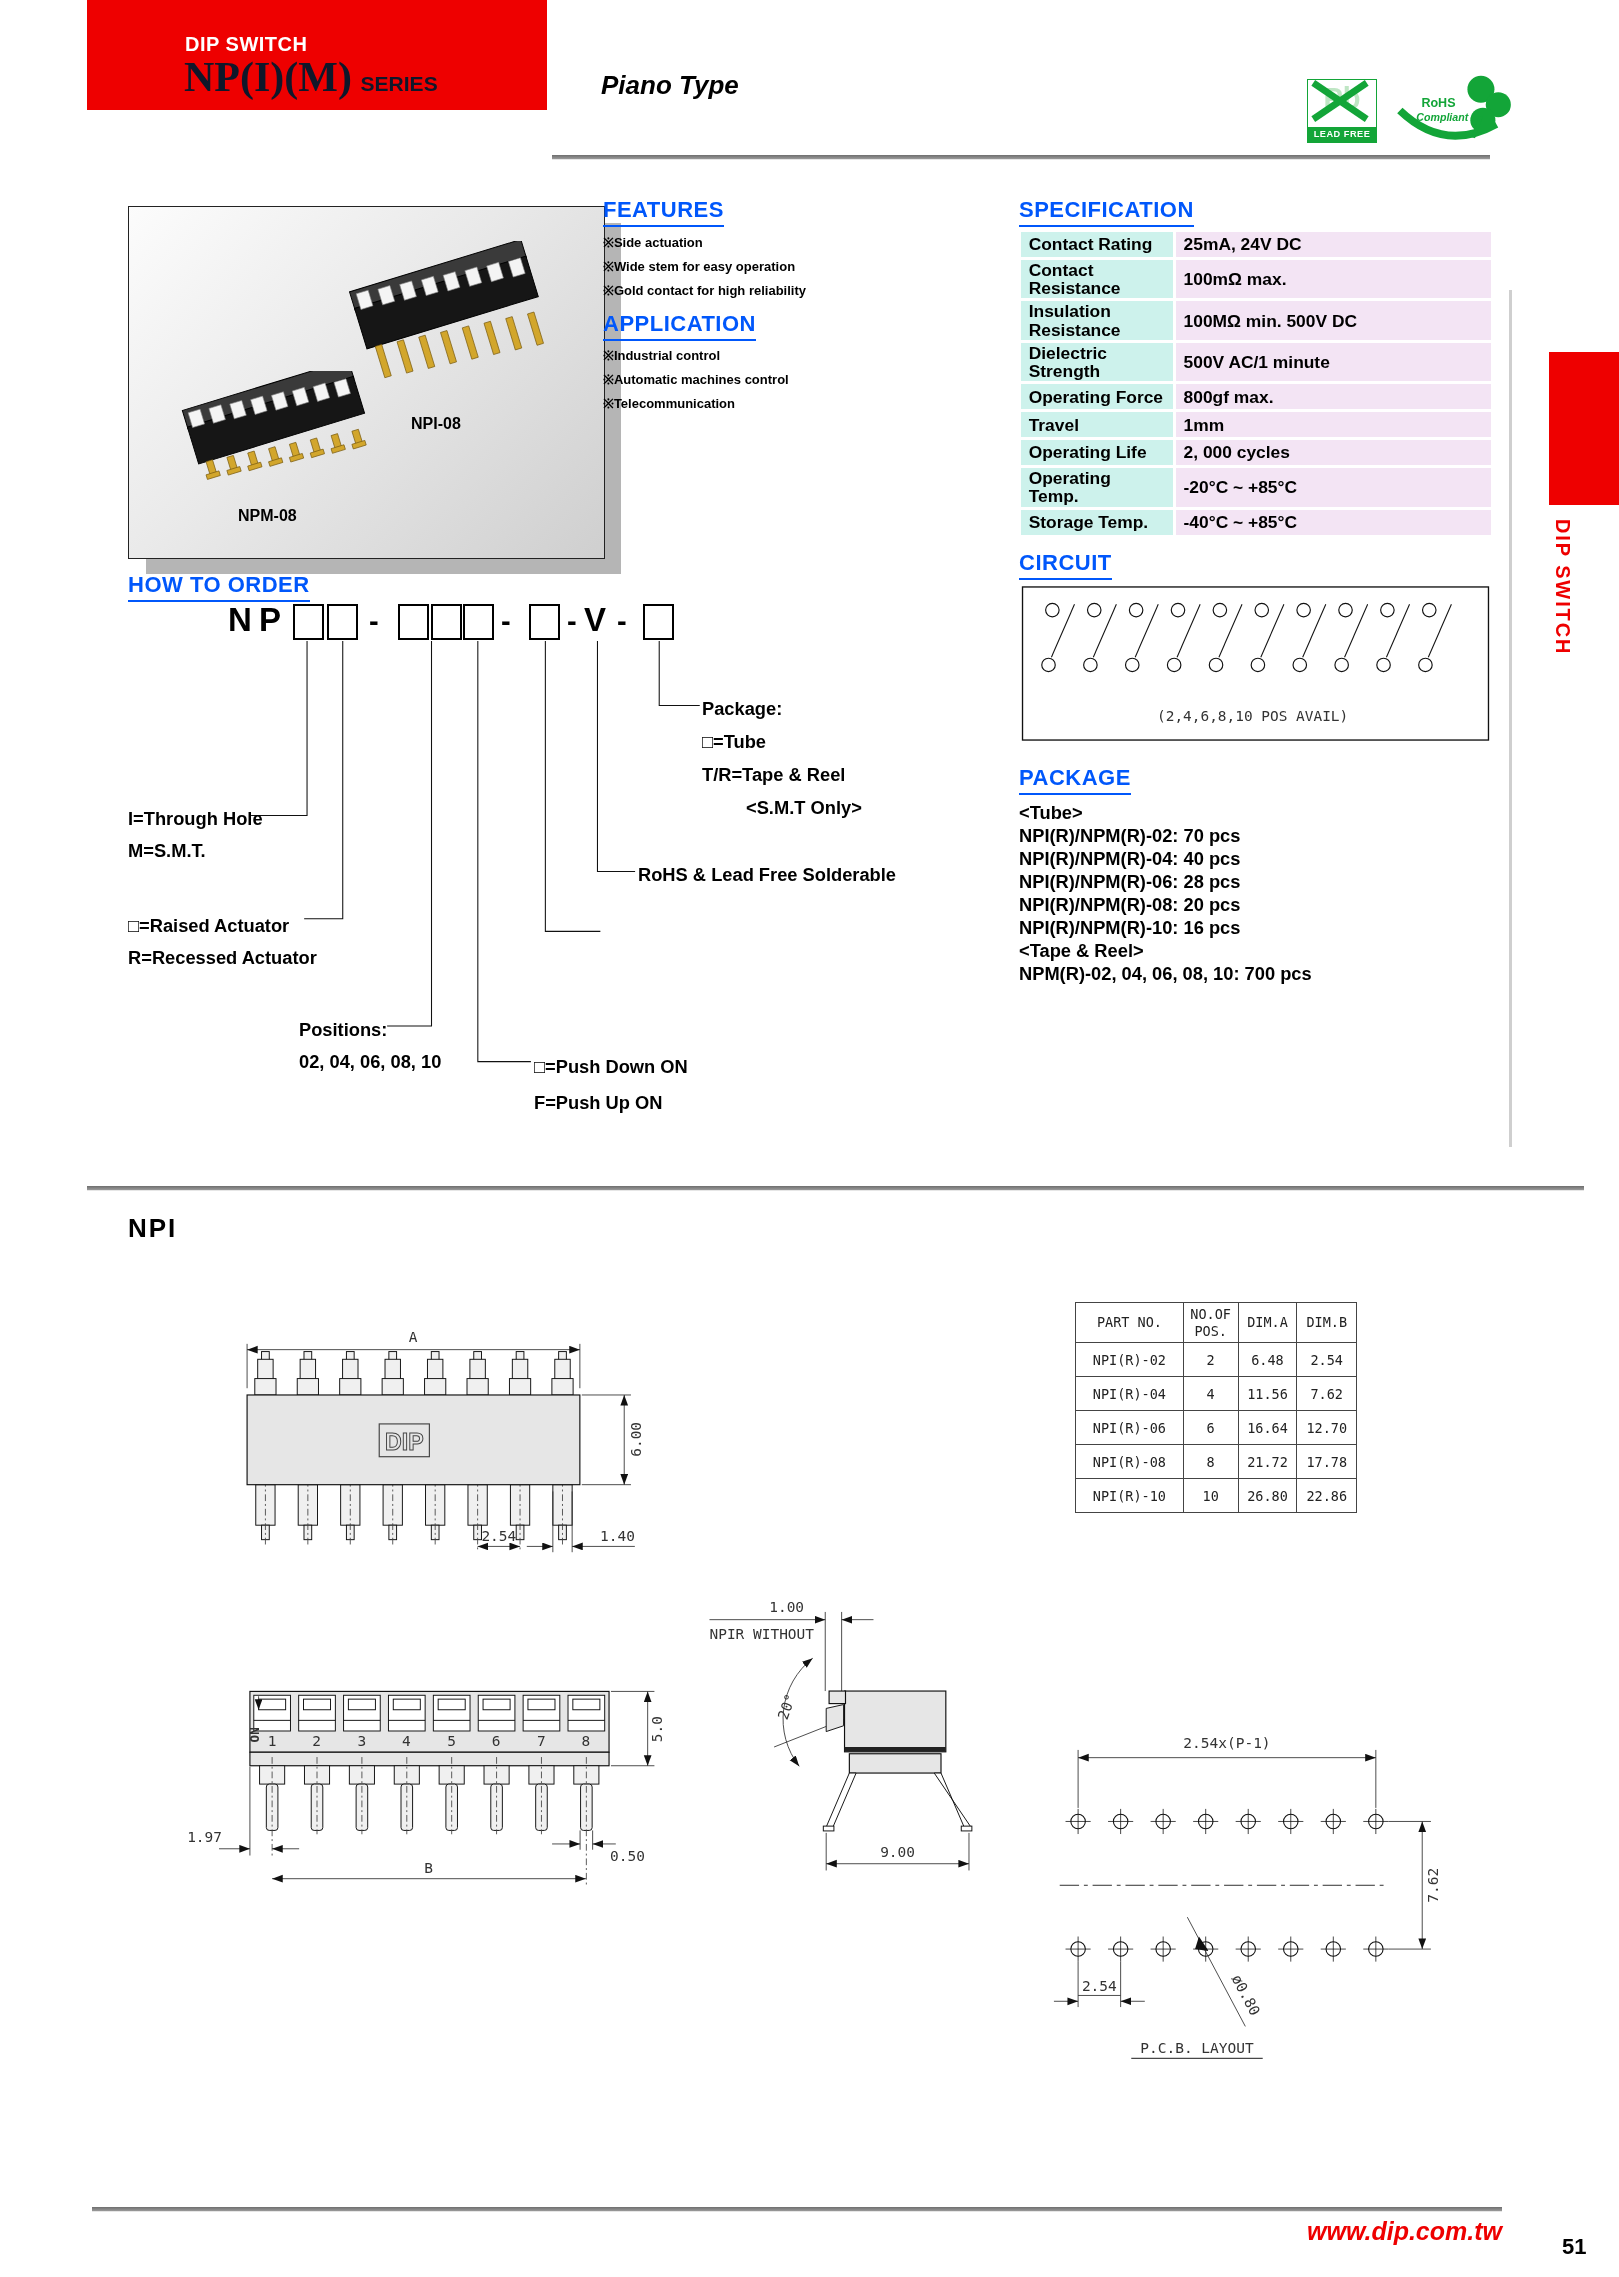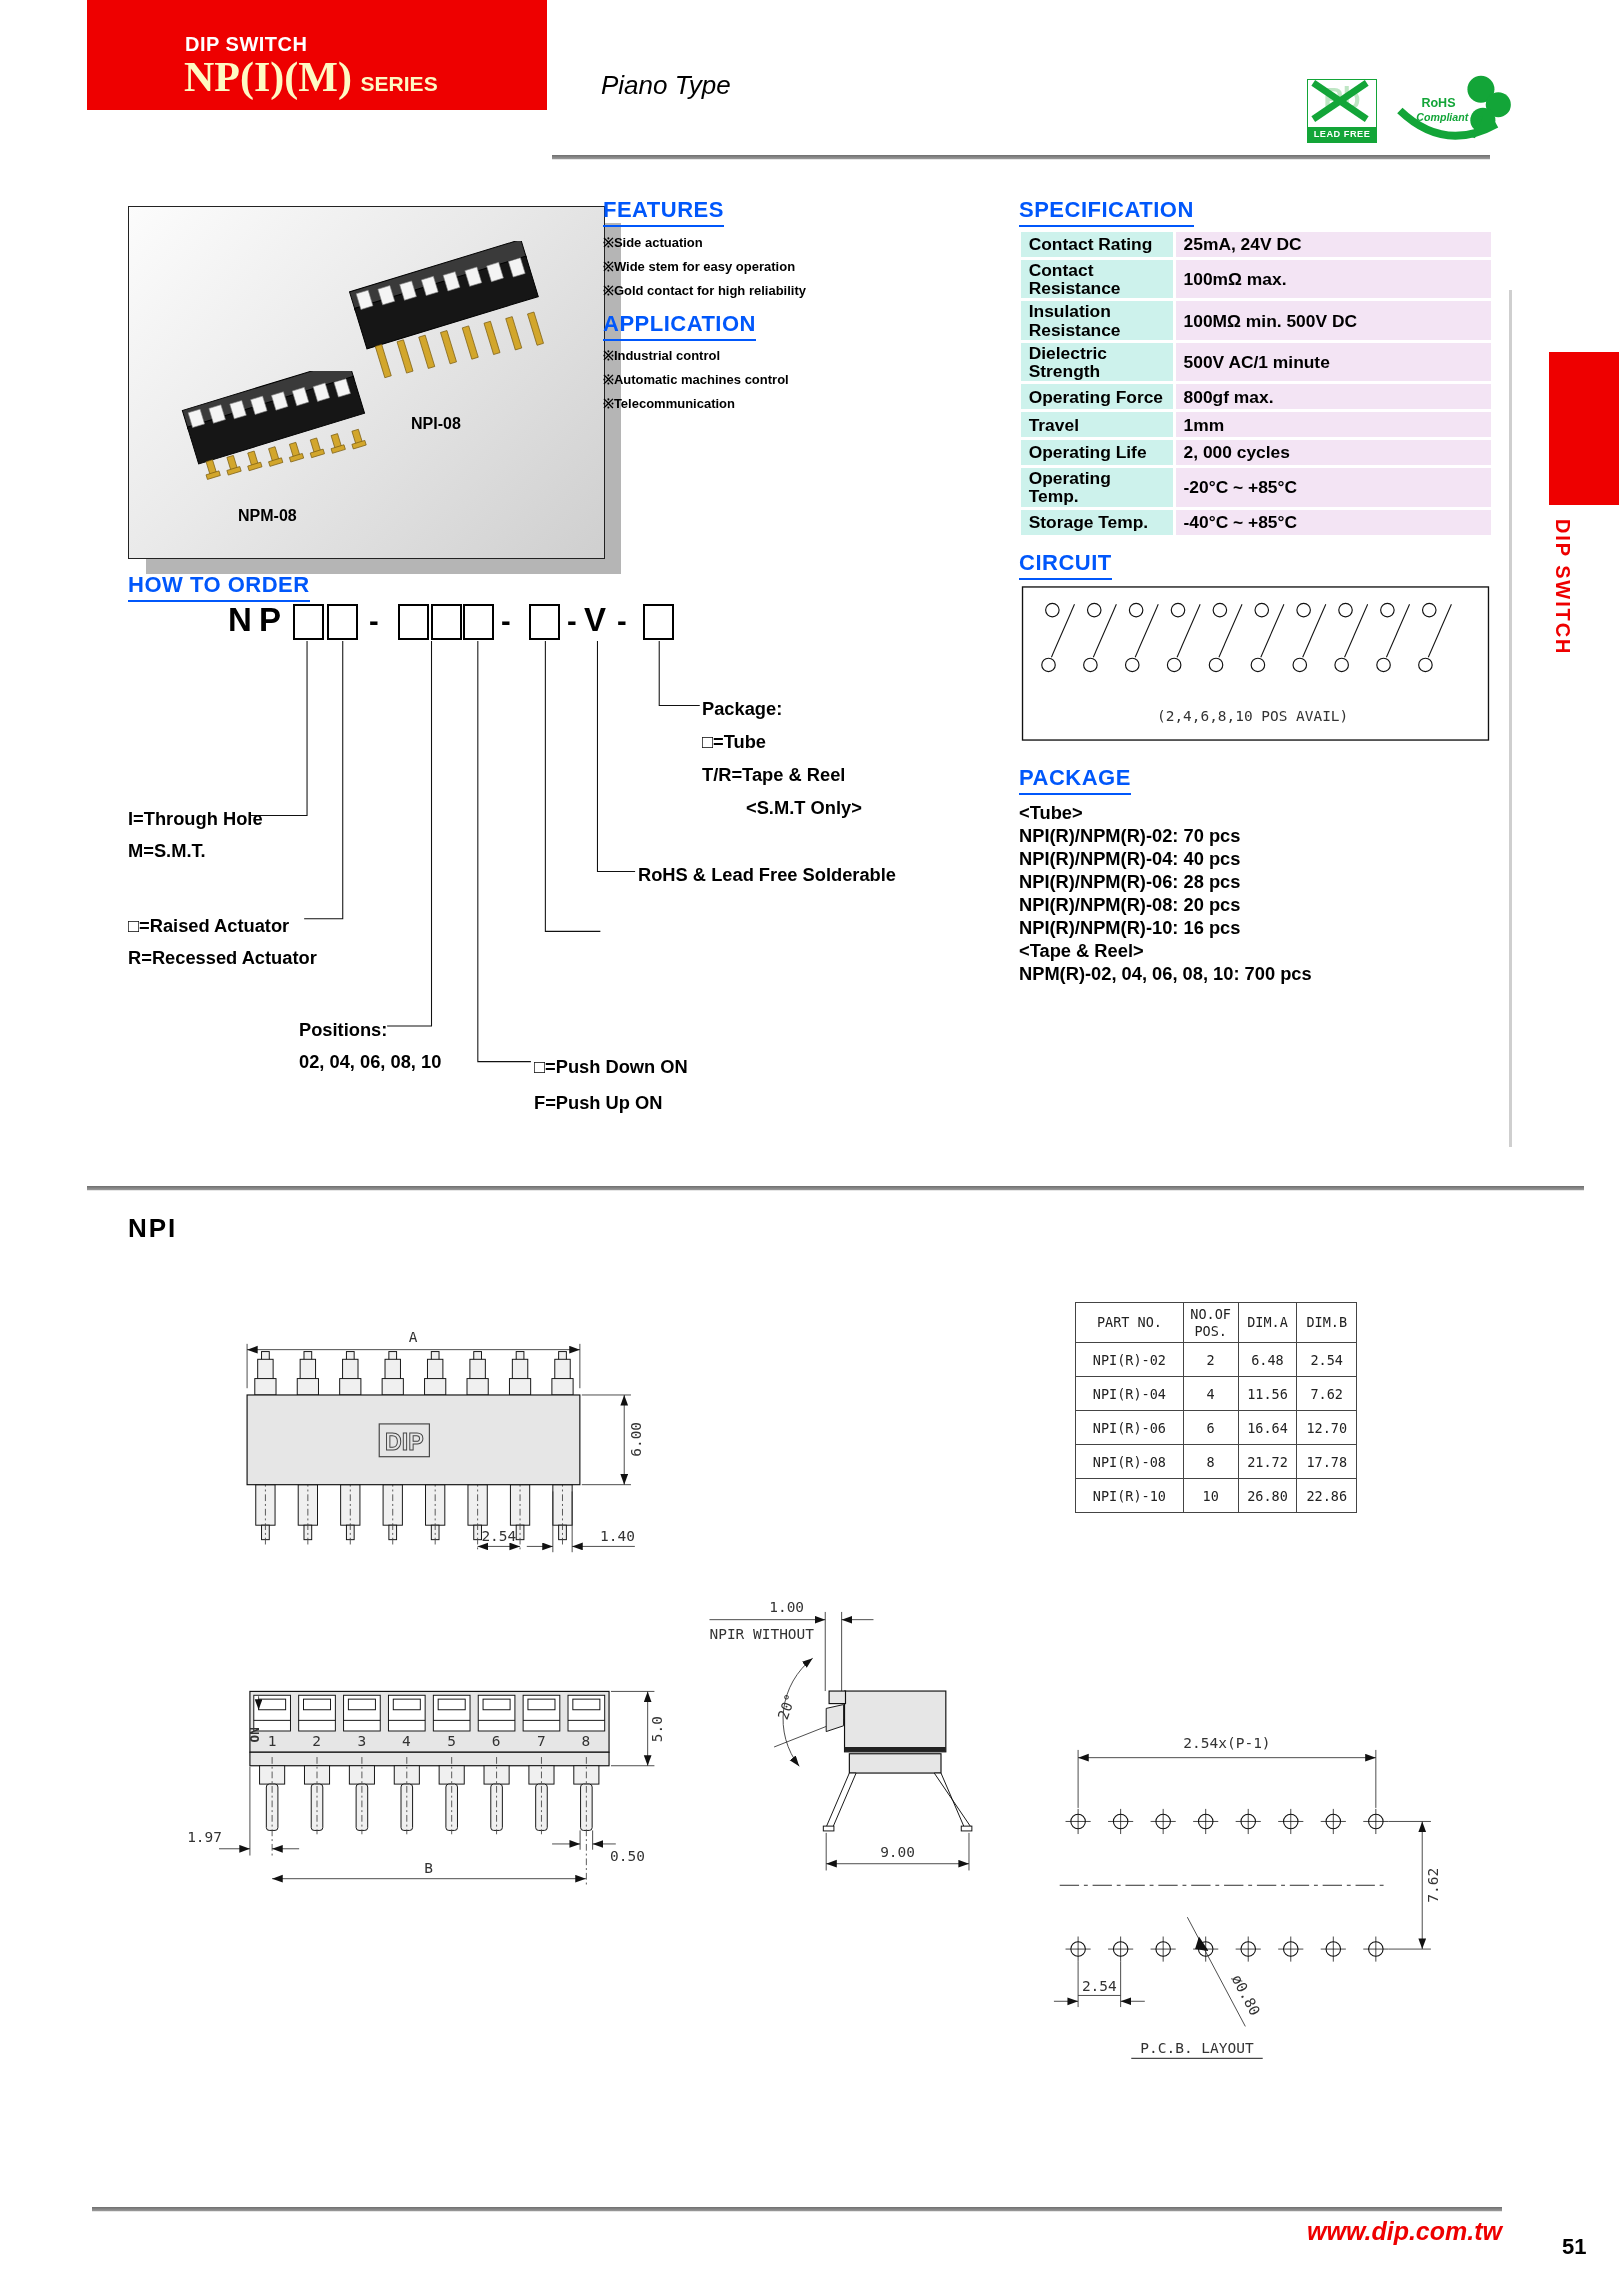--- a/index.html
+++ b/index.html
@@ -2,24 +2,24 @@
 <html><head>
 <meta charset="utf-8">
 <style>
   html,body{margin:0;padding:0;background:#fff;}
   .page{position:relative;width:1619px;height:2278px;background:#ffffff;overflow:hidden;
         font-family:"Liberation Sans",sans-serif;color:#000;}
   .abs{position:absolute;}
   
   .hdr{left:87px;top:0;width:460px;height:110px;background:#ee0000;color:#fff;}
   .hdr-cat{left:98px;top:33px;font-weight:bold;font-size:20px;color:#fff;letter-spacing:0.5px;}
-  .hdr-series{left:97px;top:56px;display:flex;align-items:baseline;color:#fef9c3;}
+  .hdr-series{left:97px;top:56px;display:flex;align-items:baseline;color:#0f172a;}
   .hdr-series .big{font-family:"Liberation Serif",serif;font-weight:bold;font-size:42px;line-height:42px;}
   .hdr-series .small{font-weight:bold;font-size:21px;margin-left:8.7px;}
-  .subtitle{left:601px;top:70px;font-weight:normal;font-style:italic;font-size:26px;}
+  .subtitle{left:601px;top:70px;font-weight:bold;font-style:italic;font-size:26px;}
   .rule{background:linear-gradient(#6e6e6e,#9a9a9a);border-bottom:1.9px solid #e6e6e6;}
   .rule-top{left:552px;top:155px;width:938px;height:3.9px;}
   .rule-mid{left:87px;top:1186px;width:1497px;height:3.9px;}
   .rule-bot{left:92px;top:2207px;width:1410px;height:3.9px;}
   .edge-shadow{left:1509px;top:290px;width:2.9px;height:857px;background:#cfcfcf;}
   
   .leadfree{left:1307px;top:79px;width:68px;height:62px;border:1.9px solid #13a538;background:#fff;}
   .lf-pb{position:absolute;left:0;top:1.9px;width:100%;text-align:center;font-weight:bold;font-size:29px;color:#bfe6c4;}
   .lf-x{position:absolute;left:0;top:0;}
   .lf-bar{position:absolute;left:0;bottom:0;width:100%;height:15.4px;background:#13a538;color:#fff;

